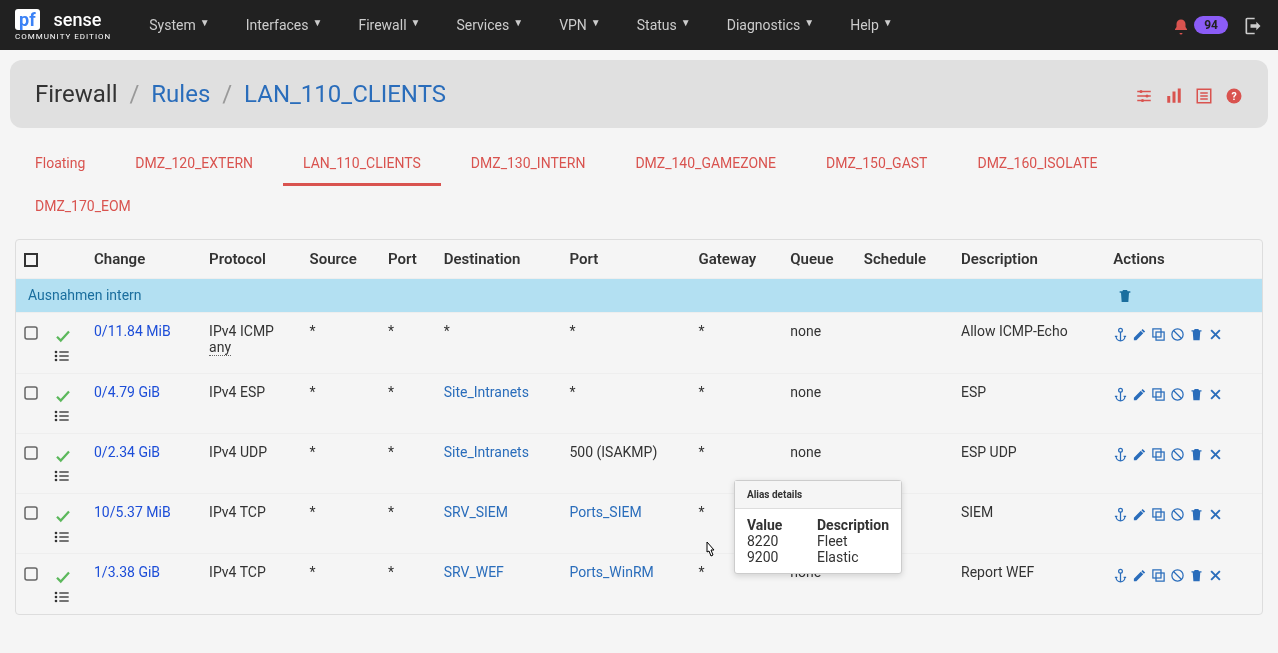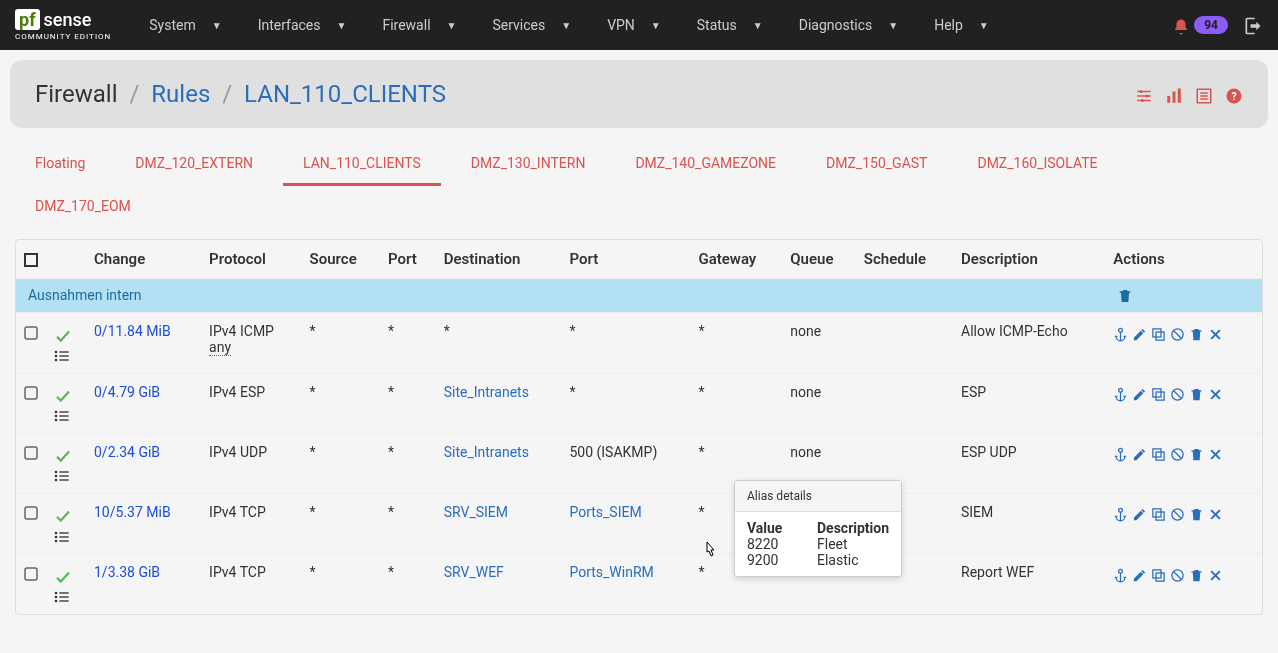--- a/index.html
+++ b/index.html
@@ -3,25 +3,25 @@
 <meta charset="utf-8">
 <style>
 * { box-sizing: border-box; margin: 0; padding: 0; }
 body { font-family: -apple-system, BlinkMacSystemFont, "Segoe UI", Roboto, Arial, sans-serif; font-size: 14px; background: #f5f5f5; color: #333; }
 a { color: #1d4ed8; text-decoration: none; }
 
 
 .navbar { background: #212121; height: 50px; display: flex; align-items: center; padding: 0 15px; color: #ccc; }
 .logo { display: flex; flex-direction: column; margin-right: 20px; }
 .logo-main { display: flex; align-items: baseline; }
-.logo-pf { background: #fff; color: #4d7c0f; font-weight: bold; padding: 0 4px; border-radius: 3px; font-size: 18px; margin-right: 4px; }
+.logo-pf { background: #fff; color: #3b82f6; font-weight: bold; padding: 0 4px; border-radius: 3px; font-size: 18px; margin-right: 14px; }
 .logo-sense { color: #fff; font-size: 18px; font-weight: 500; }
 .logo-sub { color: #fff; font-size: 8px; letter-spacing: 1px; margin-top: 2px; }
 .nav-items { display: flex; flex: 1; }
-.nav-item { padding: 15px 18px; color: #ccc; cursor: pointer; display: flex; align-items: center; gap: 16px; }
+.nav-item { padding: 15px 18px; color: #ccc; cursor: pointer; display: flex; align-items: flex-start; gap: 4px; }
 .caret { font-size: 10px; }
 .nav-right { display: flex; align-items: center; gap: 15px; }
 .bell-badge { display: flex; align-items: center; gap: 4px; }
 .bell { color: #d9534f; font-size: 18px; }
 .badge { background: #8b5cf6; color: #212121; border-radius: 10px; padding: 2px 10px; font-size: 12px; font-weight: bold; }
 .logout-icon { color: #ccc; font-size: 18px; cursor: pointer; }
 
 
 .page-header { background: #e0e0e0; margin: 10px; padding: 20px 25px; border-radius: 12px; display: flex; justify-content: space-between; align-items: center; }
 .breadcrumb { font-size: 24px; color: #333; }
@@ -49,21 +49,21 @@
 .icon-cell { width: 40px; }
 .check-icon { color: #5cb85c; font-size: 18px; display: block; }
 .list-icon { color: #333; font-size: 14px; display: block; margin-top: 2px; }
 .action-icons { display: flex; flex-wrap: wrap; gap: 4px; max-width: 110px; }
 .action-icons span { color: #2a6dbb; font-size: 16px; cursor: pointer; }
 .underline-dotted { border-bottom: 1px dotted #666; }
 .link-alias { color: #2a6dbb; }
 
 
 .tooltip { position: absolute; background: #fff; border: 1px solid #ccc; border-radius: 3px; box-shadow: 0 2px 6px rgba(0,0,0,0.15); padding: 0; min-width: 160px; z-index: 100; }
-.tooltip-hdr { background: #f5f5f5; padding: 8px 12px; border-bottom: 1px solid #ddd; font-size: 12px; }
+.tooltip-hdr { background: #f5f5f5; padding: 8px 12px; border-bottom: 1px solid #ddd; font-size: 10px; font-weight: bold; }
 .tooltip-body { padding: 8px 12px; }
 .tooltip-row { display: flex; gap: 20px; font-size: 14px; }
 .tooltip-th { font-weight: bold; }
 .tooltip-col1 { width: 50px; }
 
 .cursor-pointer { position: absolute; font-size: 18px; z-index: 101; pointer-events: none; }
 
 svg { display: inline-block; vertical-align: middle; }
 </style>
 </head>

